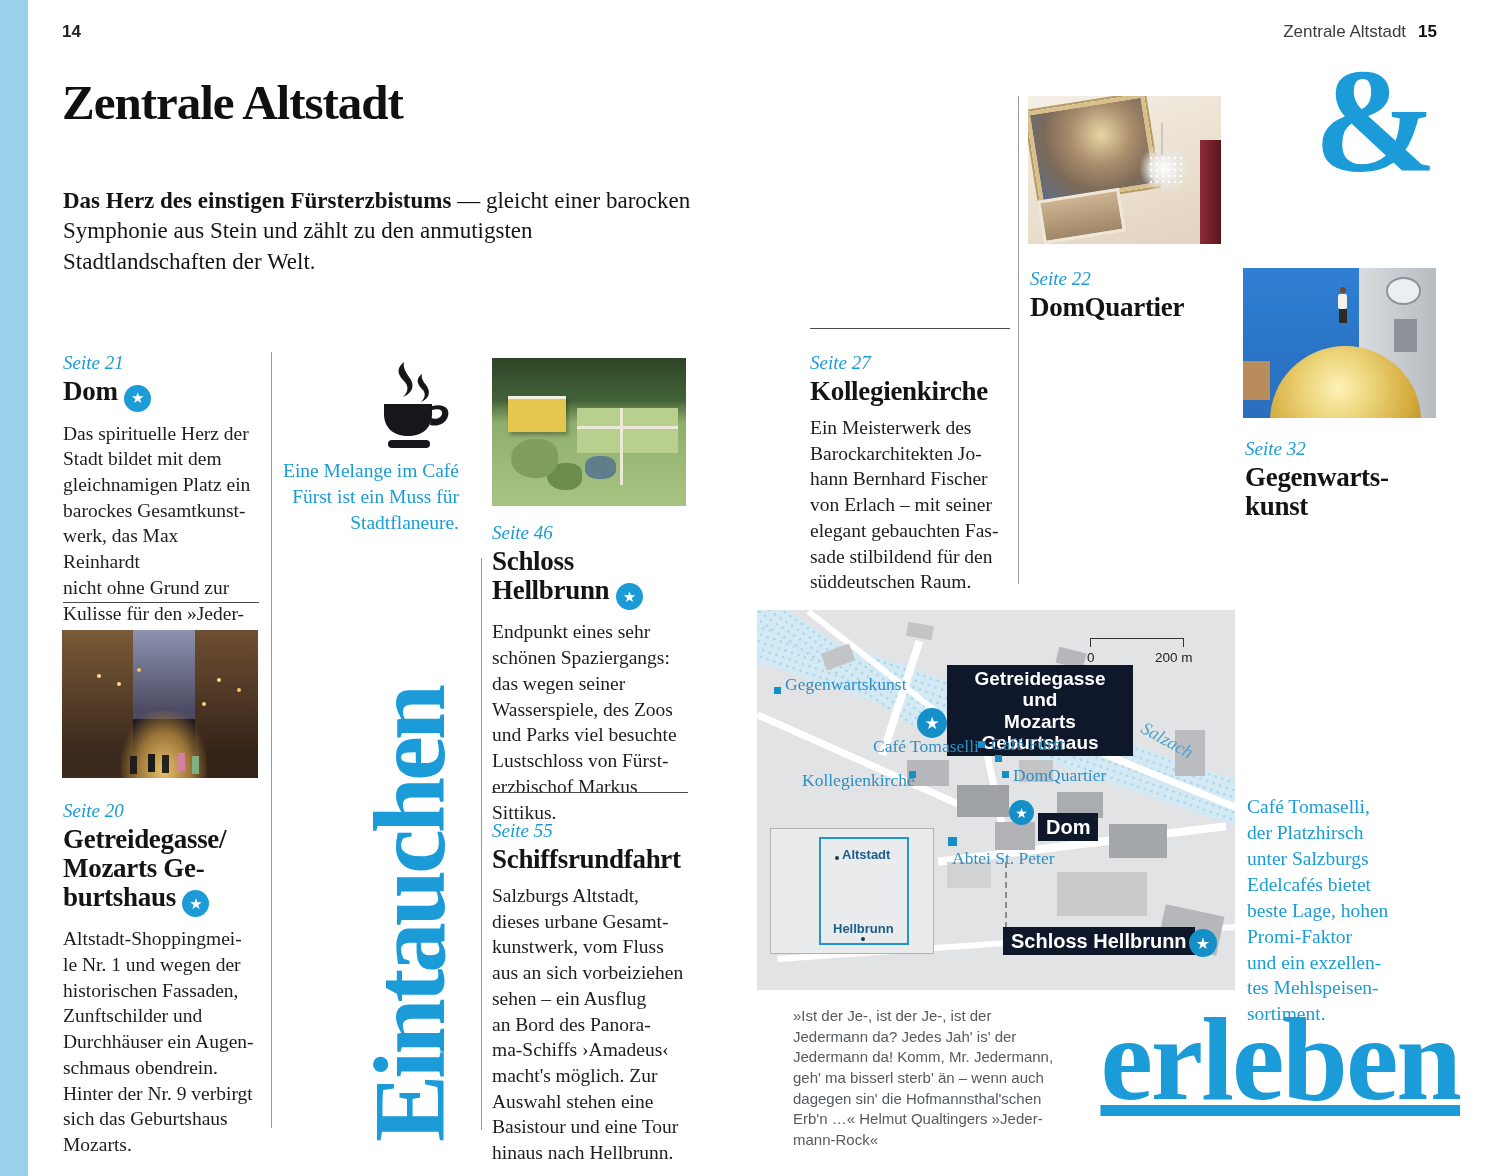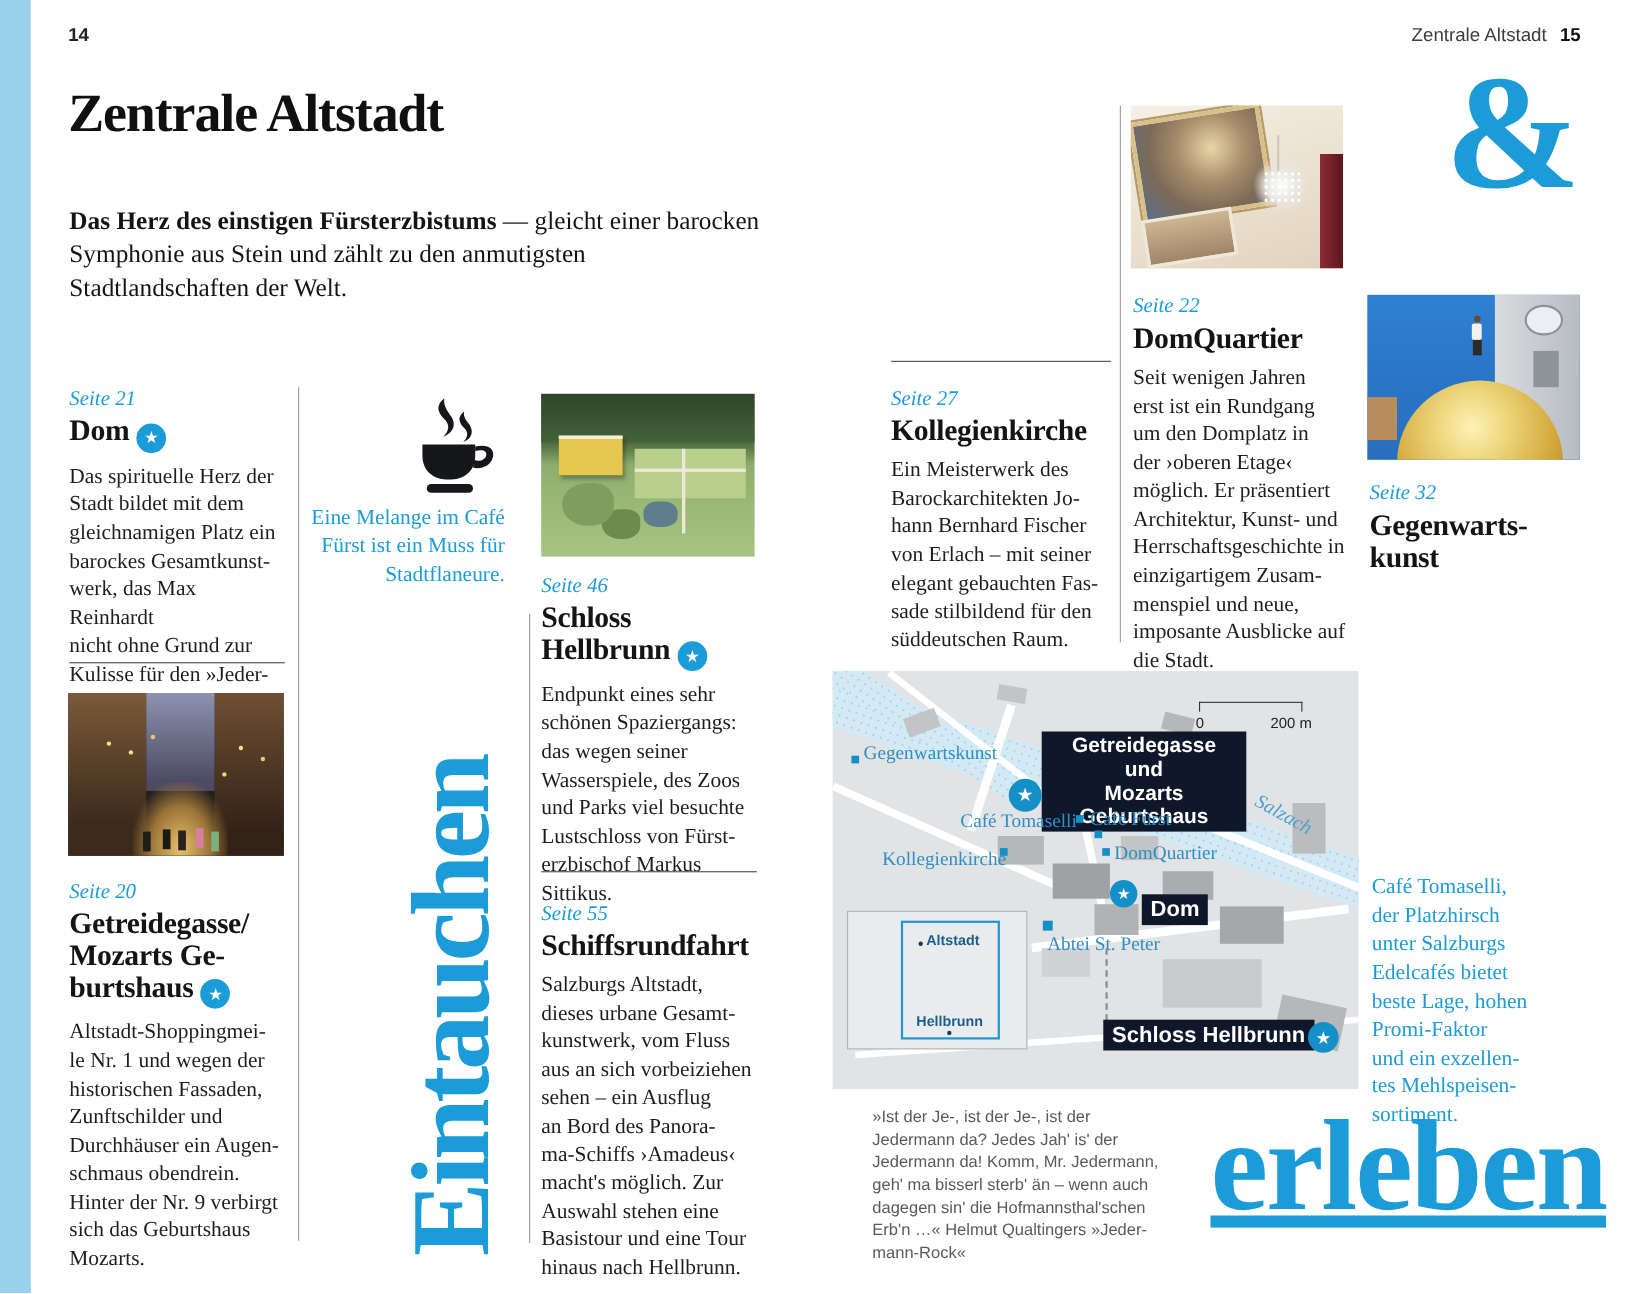--- a/index.html
+++ b/index.html
@@ -207,31 +207,20 @@
     <div style="left:58%;top:32%;width:26%;height:34%;background:radial-gradient(circle,#fdfdfb 0%,#e9e6df 40%,transparent 72%);"></div>
     <div style="left:69%;top:18%;width:2px;height:22%;background:#cfc8bb;"></div>
     <div style="left:62%;top:40%;width:18%;height:20%;background:radial-gradient(#ffffff 1.4px,transparent 1.6px);background-size:6px 6px;"></div>
     <div style="right:0;top:30%;width:11%;height:70%;background:linear-gradient(90deg,#8d2b36,#5a161f);"></div>
     <div style="left:6%;top:66%;width:40%;height:26%;transform:rotate(-9deg);background:linear-gradient(180deg,#cdb492,#9f8668);border:3px solid #efe7d7;"></div>
   </div>
 
   <div class="abs sec" style="left:1030px;top:268px;width:194px;">
     <div class="seite">Seite 22</div>
     <h3><span>DomQuartier</span></h3>
-    <div class="body pre">Seit wenigen Jahren
-erst ist ein Rundgang
-um den Domplatz in
-der ›oberen Etage‹
-möglich. Er präsentiert
-Architektur, Kunst- und
-Herrschaftsgeschichte in
-einzigartigem Zusam-
-menspiel und neue,
-imposante Ausblicke auf
-die Stadt.</div>
   </div>
 
   <div class="abs amp">&amp;</div>
 
   <div class="abs photo" style="left:1243px;top:268px;width:193px;height:150px;background:linear-gradient(180deg,#2f80d4 0%,#2a74c6 55%,#2a6fbd 100%);">
     <div style="right:0;top:0;width:40%;height:100%;background:linear-gradient(90deg,#d9dcdf,#b7bcc1);"></div>
     <div style="right:8%;top:6%;width:16%;height:16%;border-radius:50%;background:#eceff1;border:2px solid #8e939a;"></div>
     <div style="right:10%;top:34%;width:12%;height:22%;background:#8e939a;"></div>
     <div style="left:0;bottom:12%;width:14%;height:26%;background:#b98c5c;"></div>
     <div style="left:14%;bottom:-52%;width:78%;height:100%;border-radius:50%;background:radial-gradient(circle at 45% 28%,#fdf2b6 0%,#ecd479 25%,#d3a93c 55%,#a27a1e 85%);"></div>

